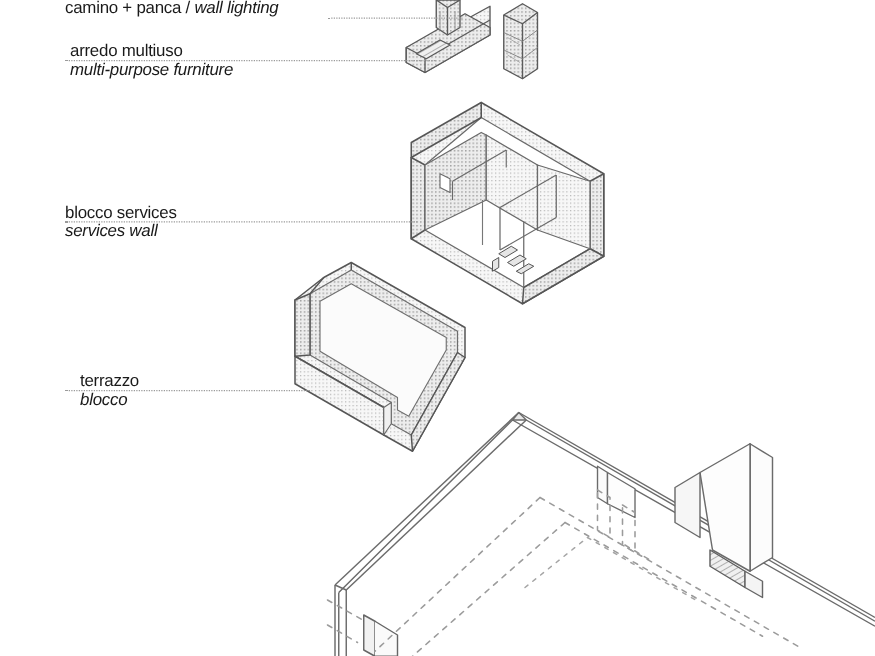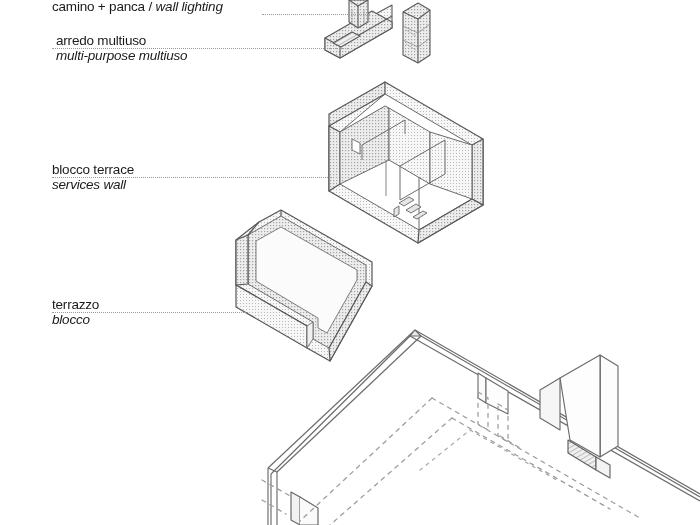--- a/index.html
+++ b/index.html
@@ -219,26 +219,26 @@
   <div class="leader" style="left:52px; top:48px; width:296px;"></div>
   <div class="leader" style="left:52px; top:177px; width:282px;"></div>
   <div class="leader" style="left:52px; top:312px; width:196px;"></div>
 
   <div class="label-block label-inline" style="left:52px; top:-3px;">
     <span class="label-it">camino + panca</span><span class="label-it"> / </span><span class="label-en">wall lighting</span>
   </div>
 
   <div class="label-block" style="left:44px; top:33px;margin-left:12px;">
     <div class="label-it">arredo multiuso</div>
-    <div class="label-en">multi-purpose multiuso</div>
+    <div class="label-en">multi-purpose furniture</div>
   </div>
 
   <div class="label-block" style="left:52px; top:162px;">
-    <div class="label-it">blocco terrace</div>
+    <div class="label-it">blocco services</div>
     <div class="label-en">services wall</div>
   </div>
 
-  <div class="label-block" style="left:52px; top:297px;">
+  <div class="label-block" style="left:64px; top:297px;">
     <div class="label-it">terrazzo</div>
     <div class="label-en">blocco</div>
   </div>
 
 </div>
 
 </body></html>

